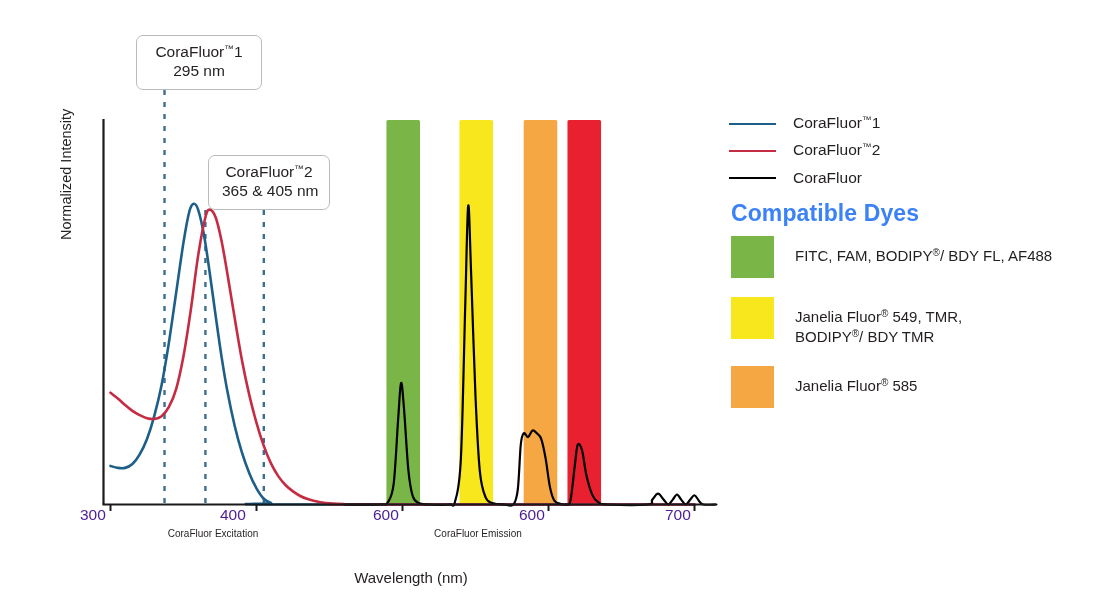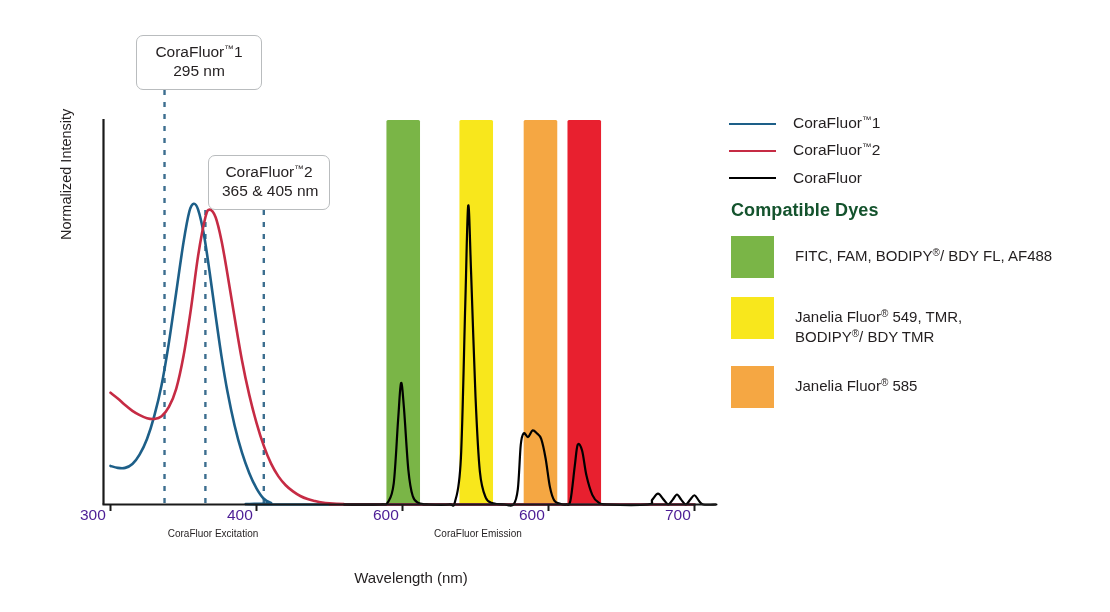--- a/index.html
+++ b/index.html
@@ -111,23 +111,23 @@
   .legend-text {
     font-size: 15.5px;
     color: #231f20;
     white-space: nowrap;
   }
 
   #dyes-title {
     position: absolute;
     left: 731px;
     top: 200px;
-    font-size: 18px;
+    font-size: 23px;
     font-weight: bold;
-    color: #14532d;
+    color: #3b82f6;
     letter-spacing: .1px;
   }
 
   #dye-list {
     position: absolute;
     left: 731px;
     top: 236px;
     width: 375px;
   }
   .dye-row {
@@ -194,21 +194,21 @@
   </div>
 
   <div class="callout" id="callout-cf2">
     <span class="line1"><span>CoraFluor</span><span class="tm">™</span><span>2</span></span>
     <span class="line2">365 &amp; 405 nm</span>
   </div>
 
   <div id="yaxis-title">Normalized Intensity</div>
 
   <div class="tick-label" style="left:110px; top:506px;">300</div>
-  <div class="tick-label" style="left:257px; top:506px;">400</div>
+  <div class="tick-label" style="left:250px; top:506px;">400</div>
   <div class="tick-label" style="left:403px; top:506px;">600</div>
   <div class="tick-label" style="left:549px; top:506px;">600</div>
   <div class="tick-label" style="left:695px; top:506px;">700</div>
 
   <div class="axis-sublabel" style="left:213px; top:528px;">CoraFluor Excitation</div>
   <div class="axis-sublabel" style="left:478px; top:528px;">CoraFluor Emission</div>
 
   <div id="xaxis-title" style="left:411px; top:569px;">Wavelength (nm)</div>
 
   <div id="legend">

